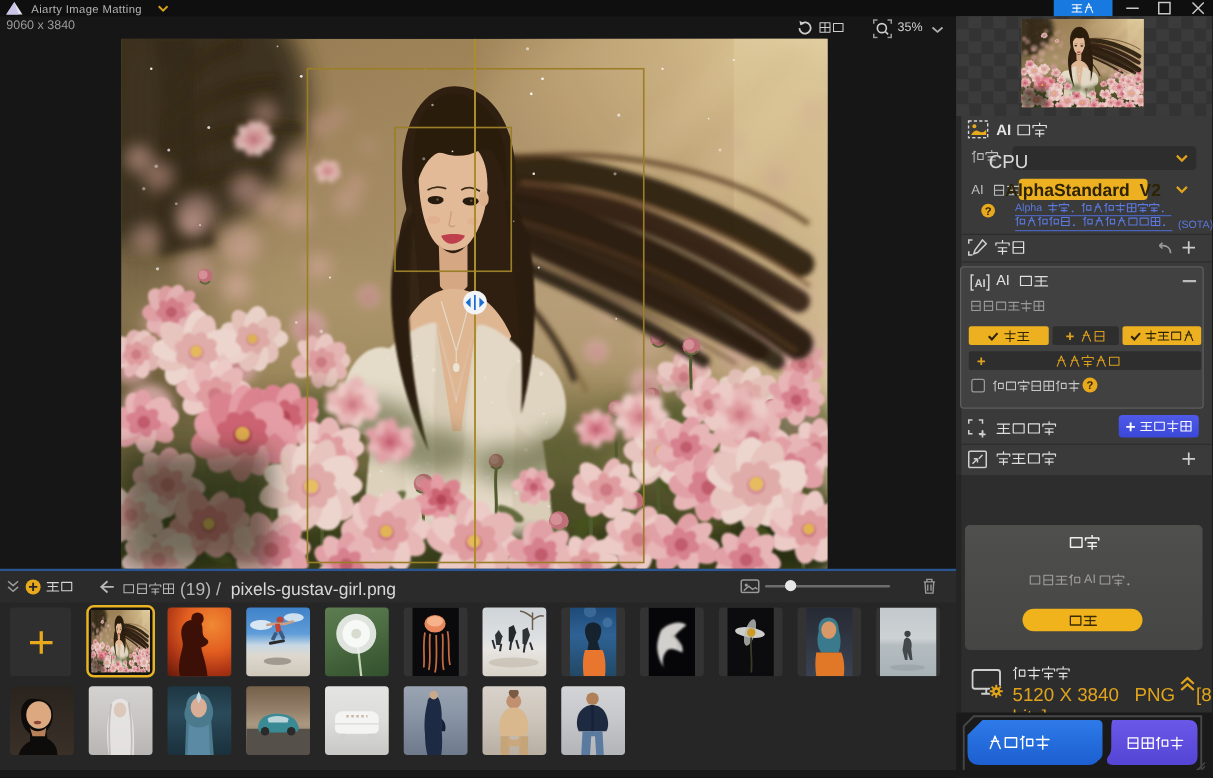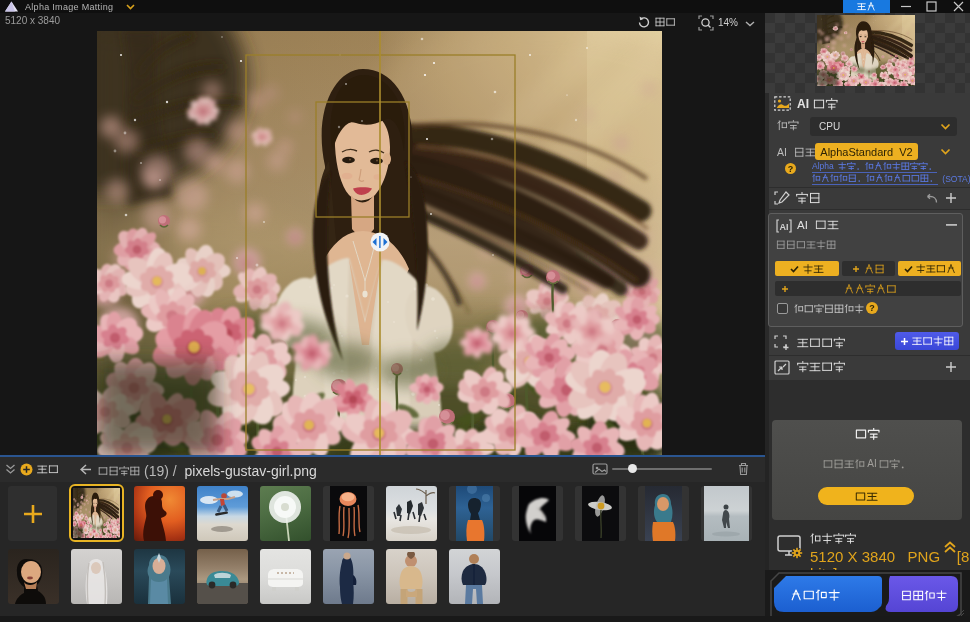--- a/index.html
+++ b/index.html
@@ -1306,53 +1306,53 @@
             <circle cx="470" cy="64" r="0.6" fill="#fff" opacity="0.94"></circle>
           </g>
         </symbol>
       </defs>
     </svg>
     <div class="abs" style="left:0;top:0;width:970px;height:13px;background:#0f0f0f"></div>
     <svg class="abs" style="left:4px;top:1px" width="15" height="11" viewBox="0 0 15 11">
       <path d="M7.5 0.5 L14 10.5 L1 10.5 Z" fill="#e6e4f2"></path>
       <path d="M7.5 0.5 L11 10.5 L1 10.5 Z" fill="#c9c4e8"></path>
     </svg>
-    <div class="abs" style="left:25px;top:2px;font-size:9px;color:#b4b4b4;letter-spacing:0.3px">Alpha Image Matting</div>
+    <div class="abs" style="left:25px;top:2px;font-size:9px;color:#b4b4b4;letter-spacing:0.3px">Aiarty Image Matting</div>
     <svg class="abs" style="left:126px;top:4px" width="9" height="6">
       <path d="M1 1 L4.5 4.5 L8 1" stroke="#d9a21c" stroke-width="1.6" fill="none"></path>
     </svg>
     <div class="abs" style="left:843px;top:0;width:47px;height:13px;background:#1879e0;color:#fff;display:flex;align-items:center;justify-content:center">
       <svg width="19" height="9" viewBox="0 0 19 9" style="vertical-align:-1.3px">
         <path d="M0.7 1.8L8.3 1.8M1.3 4.5L7.6 4.5M0.5 7.6L8.5 7.6M4.5 1.8L4.5 7.6" stroke="#ffffff" stroke-width="0.85" fill="none" stroke-linecap="round"></path>
         <path d="M14.0 0.7L11.2 8.1M14.0 0.7L17.2 8.1M11.9 3.8L16.2 3.8" stroke="#ffffff" stroke-width="0.85" fill="none" stroke-linecap="round"></path>
       </svg>
     </div>
     <svg class="abs" style="left:899px;top:0" width="70px" height="13">
       <path d="M2 6.5 L12 6.5" stroke="#c8c8c8" stroke-width="1.2"></path>
       <rect x="28" y="2" width="9" height="9" fill="none" stroke="#c8c8c8" stroke-width="1.2"></rect>
       <path d="M55 2 L64 11 M64 2 L55 11" stroke="#c8c8c8" stroke-width="1.2"></path>
     </svg>
     <div class="abs" style="left:0;top:13px;width:765px;height:443px;background:#161616"></div>
-    <div class="abs" style="left:5px;top:15px;font-size:10px;color:#9b9b9b">5120 x 3840</div>
+    <div class="abs" style="left:5px;top:15px;font-size:10px;color:#9b9b9b">9060 x 3840</div>
     <svg class="abs" style="left:637px;top:16px" width="14" height="13" viewBox="0 0 14 13">
 <path d="M2.5 6.5 a4.5 4.5 0 1 0 1.4 -3.4" stroke="#cfcfcf" stroke-width="1.4" fill="none"></path>
 <path d="M2.6 0.6 L3.2 4.2 L6.6 3.0 Z" fill="#cfcfcf"></path>
     </svg>
     <div class="abs lbl" style="left:655px;top:17px">
       <svg width="21" height="10" viewBox="0 0 21 10" style="vertical-align:-1.4px">
         <path d="M1.0 1.2L9.0 1.2M1.0 8.8L9.0 8.8M1.0 1.2L1.0 8.8M9.0 1.2L9.0 8.8M5.0 1.2L5.0 8.8M1.0 5.0L9.0 5.0" stroke="#cfcfcf" stroke-width="0.85" fill="none" stroke-linecap="round"></path>
         <path d="M11.8 1.8L19.4 1.8M11.8 1.8L11.8 8.2M19.4 1.8L19.4 8.2M11.8 8.2L19.4 8.2" stroke="#cfcfcf" stroke-width="0.85" fill="none" stroke-linecap="round"></path>
       </svg>
     </div>
     <svg class="abs" style="left:698px;top:15px" width="16" height="16" viewBox="0 0 16 16">
 <path d="M1 4 L1 1 L4 1 M12 1 L15 1 L15 4 M15 12 L15 15 L12 15 M4 15 L1 15 L1 12" stroke="#9a9a9a" stroke-width="1.2" fill="none"></path>
 <circle cx="7.5" cy="7.5" r="3.6" stroke="#cfcfcf" stroke-width="1.3" fill="none"></circle>
       <path d="M10.2 10.2 L12.5 12.5" stroke="#cfcfcf" stroke-width="1.3"></path>
     </svg>
-    <div class="abs" style="left:718px;top:17px;font-size:10px;color:#cfcfcf">14%</div>
+    <div class="abs" style="left:718px;top:17px;font-size:10px;color:#cfcfcf">35%</div>
     <svg class="abs" style="left:745px;top:21px" width="10" height="6">
       <path d="M1 1 L5 4.5 L9 1" stroke="#b0b0b0" stroke-width="1.4" fill="none"></path>
     </svg>
     <svg class="abs" style="left:97px;top:31px" width="565" height="424" viewBox="0 0 565 424">
       <use href="#photo"></use>
       <rect x="149" y="24" width="269" height="395" fill="none" stroke="#9a7f28" stroke-width="1.3"></rect>
       <rect x="219" y="71" width="93" height="115" fill="none" stroke="#9a7f28" stroke-width="1.3"></rect>
       <line x1="283" y1="0" x2="283" y2="424" stroke="#ab8d2e" stroke-width="1.6"></line>
       <circle cx="283" cy="211" r="9.5" fill="#f2f4f6"></circle>
       <path d="M279.5 207 L275.5 211 L279.5 215 Z M286.5 207 L290.5 211 L286.5 215 Z" fill="#1b6ed2"></path>
@@ -1547,29 +1547,29 @@
         <path d="M1.4 2.2L10.6 2.2M1.4 2.2L1.4 9.8M10.6 2.2L10.6 9.8M1.4 9.8L10.6 9.8" stroke="#e4e4e4" stroke-width="0.98" fill="none" stroke-linecap="round"></path>
         <path d="M18.7 0.2L18.7 1.7M13.4 2.4L24.0 2.4M13.4 2.4L13.4 4.1M24.0 2.4L24.0 4.1M15.4 6.2L22.1 6.2M15.4 9.1L22.1 9.1M18.7 6.2L18.7 11.3" stroke="#e4e4e4" stroke-width="0.98" fill="none" stroke-linecap="round"></path>
       </svg></div>
     <div class="abs lbl" style="left:777px;top:120px">
       <svg width="22" height="10.5" viewBox="0 0 22 10.5" style="vertical-align:-1.5px">
         <path d="M2.3 0.8L2.3 9.7M0.8 3.1L3.4 1.3M5.2 2.9L9.5 2.9M5.2 2.9L5.2 7.6M9.5 2.9L9.5 7.6M5.2 7.6L9.5 7.6" stroke="#bebebe" stroke-width="0.86" fill="none" stroke-linecap="round"></path>
         <path d="M16.4 0.2L16.4 1.5M11.8 2.1L21.0 2.1M11.8 2.1L11.8 3.6M21.0 2.1L21.0 3.6M13.4 5.5L19.3 5.5M13.4 8.0L19.3 8.0M16.4 5.5L16.4 9.9" stroke="#bebebe" stroke-width="0.86" fill="none" stroke-linecap="round"></path>
       </svg>
     </div>
     <div class="abs" style="left:810px;top:117px;width:147px;height:19px;background:#2d2d2d;border-radius:3px"></div>
-    <div class="abs" style="left:819px;top:121px;font-size:10px;color:#dadada">CPU</div>
+    <div class="abs" style="left:791px;top:121px;font-size:15px;color:#dadada">CPU</div>
     <svg class="abs" style="left:940px;top:123px" width="11" height="8">
       <path d="M1.5 1.5 L5.5 5.5 L9.5 1.5" stroke="#e0a41c" stroke-width="1.7" fill="none"></path>
     </svg>
     <div class="abs lbl" style="left:777px;top:146px;font-size:10.5px;color:#bebebe">AI&nbsp;<svg width="22" height="10.5" viewBox="0 0 22 10.5" style="vertical-align:-1.5px">
         <path d="M1.6 1.3L8.9 1.3M1.6 1.3L1.6 9.2M8.9 1.3L8.9 9.2M1.6 9.2L8.9 9.2M1.6 5.2L8.9 5.2" stroke="#bebebe" stroke-width="0.86" fill="none" stroke-linecap="round"></path>
         <path d="M12.0 2.1L20.8 2.1M12.7 5.2L20.1 5.2M11.7 8.8L21.1 8.8M16.4 2.1L16.4 8.8" stroke="#bebebe" stroke-width="0.86" fill="none" stroke-linecap="round"></path>
       </svg></div>
-    <div class="abs" style="left:815px;top:143px;width:103px;height:17px;background:#edb021;border-radius:3px;display:flex;align-items:center;justify-content:center;font-size:11px;font-weight:normal;color:#2d2305">AlphaStandard&nbsp;&nbsp;V2</div>
+    <div class="abs" style="left:815px;top:143px;width:103px;height:17px;background:#edb021;border-radius:3px;display:flex;align-items:center;justify-content:center;font-size:14px;font-weight:bold;color:#2d2305">AlphaStandard&nbsp;&nbsp;V2</div>
     <svg class="abs" style="left:940px;top:148px" width="11" height="8">
       <path d="M1.5 1.5 L5.5 5.5 L9.5 1.5" stroke="#e0a41c" stroke-width="1.7" fill="none"></path>
     </svg>
     <div class="abs" style="left:785px;top:163px;width:11px;height:11px;border-radius:50%;background:#e8a91d;color:#2d2305;font-size:9px;font-weight:bold;display:flex;align-items:center;justify-content:center">?</div>
     <div class="abs lbl" style="left:812px;top:161px;font-size:8.5px;color:#5b79e0;gap:2px;border-bottom:1px solid #4a62b8;padding-bottom:1px">Alpha&nbsp;<svg width="99" height="8.5" viewBox="0 0 99 8.5" style="vertical-align:-1.2px">
         <path d="M4.2 0.5L4.2 8.0M0.7 2.5L7.8 2.5M1.5 5.8L7.0 5.8" stroke="#5b79e0" stroke-width="0.85" fill="none" stroke-linecap="round"></path>
         <path d="M13.3 0.2L13.3 1.2M9.5 1.7L17.0 1.7M9.5 1.7L9.5 2.9M17.0 1.7L17.0 2.9M10.9 4.4L15.6 4.4M10.9 6.5L15.6 6.5M13.3 4.4L13.3 8.0" stroke="#5b79e0" stroke-width="0.85" fill="none" stroke-linecap="round"></path>
         <circle cx="20.1" cy="7.1" r="0.8" fill="#5b79e0"></circle>
         <path d="M28.9 0.7L28.9 7.8M27.7 2.5L29.8 1.0M31.3 2.4L34.7 2.4M31.3 2.4L31.3 6.1M34.7 2.4L34.7 6.1M31.3 6.1L34.7 6.1" stroke="#5b79e0" stroke-width="0.85" fill="none" stroke-linecap="round"></path>
         <path d="M40.3 0.7L37.6 7.7M40.3 0.7L43.3 7.7M38.2 3.6L42.3 3.6" stroke="#5b79e0" stroke-width="0.85" fill="none" stroke-linecap="round"></path>

